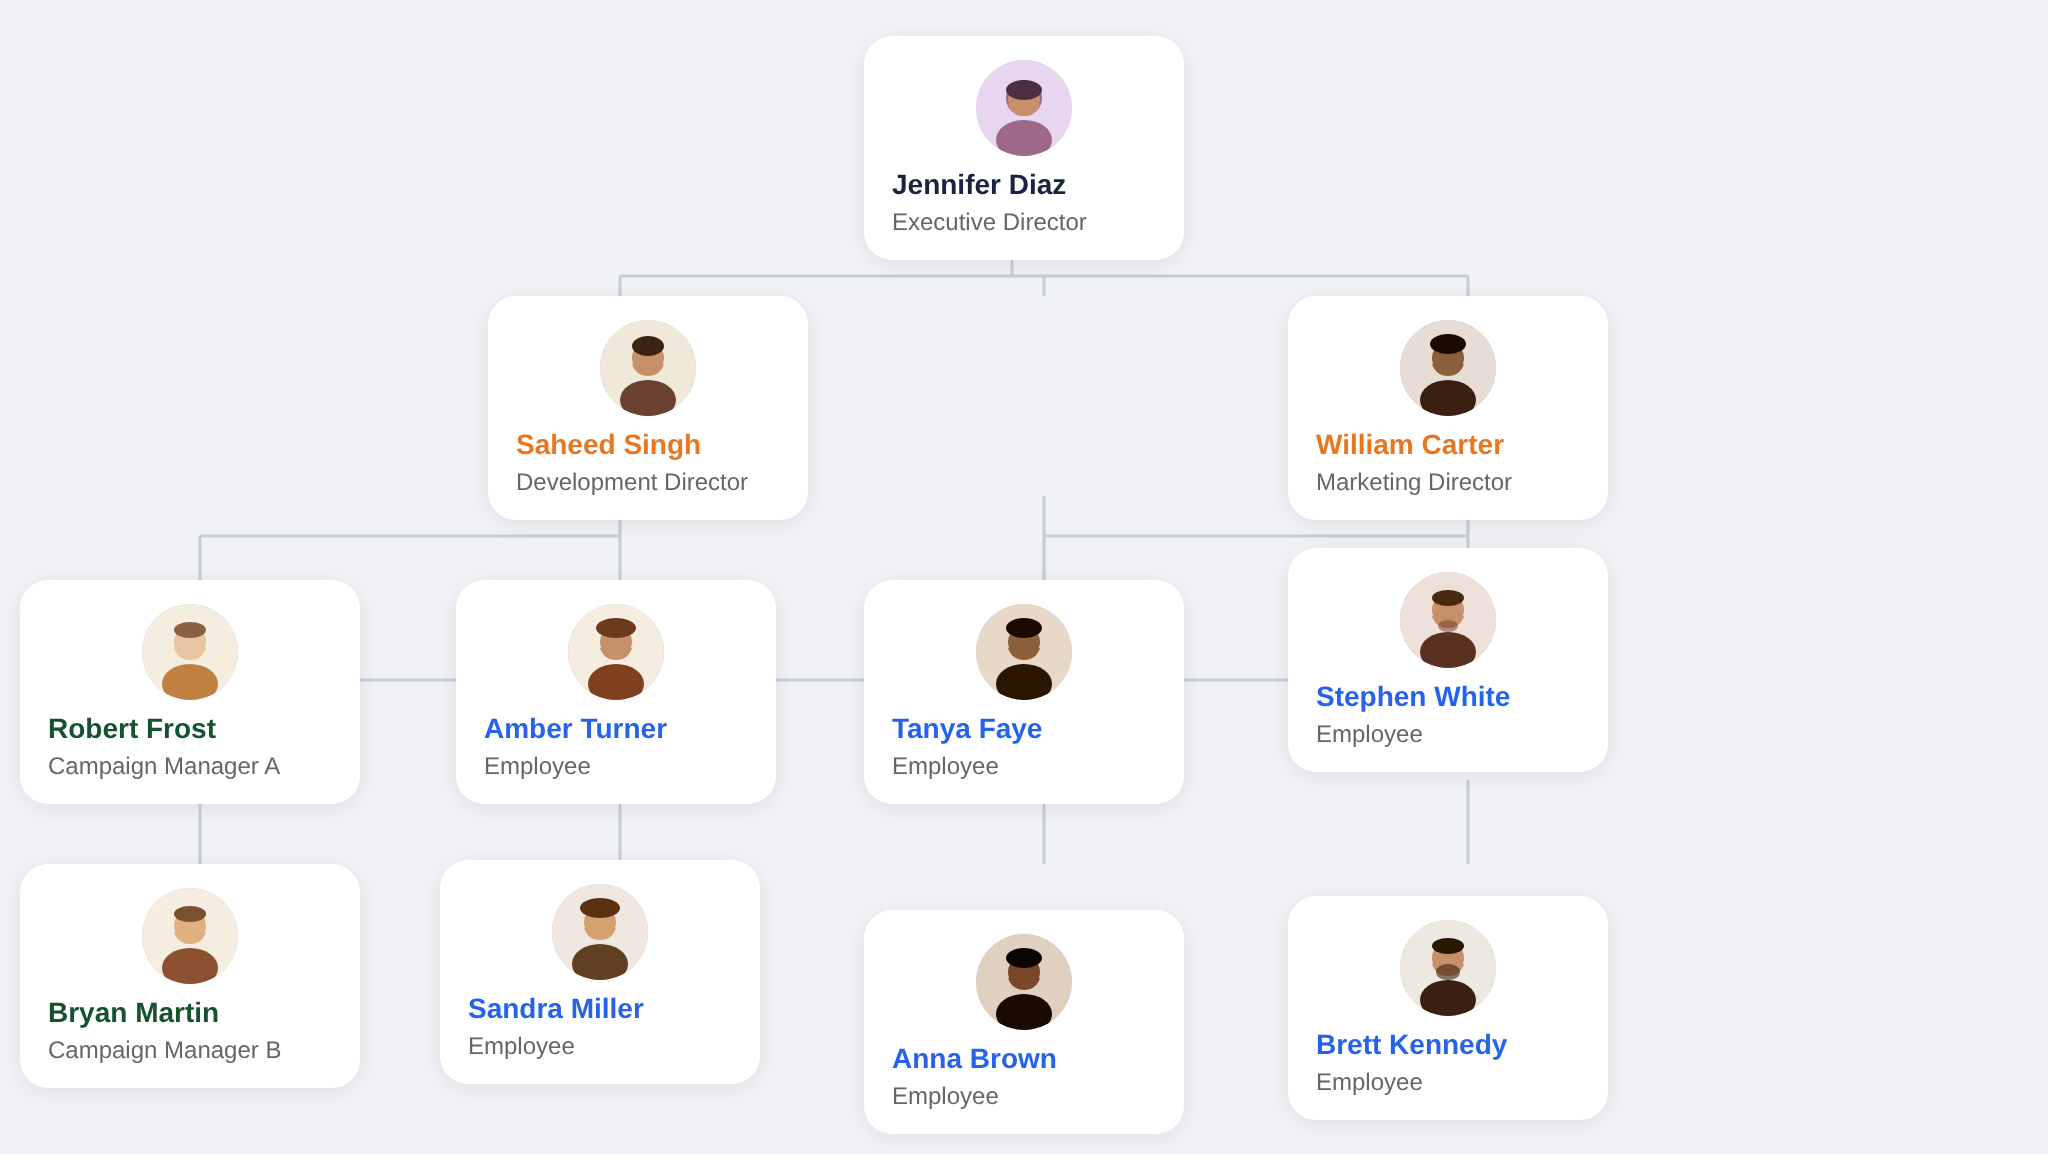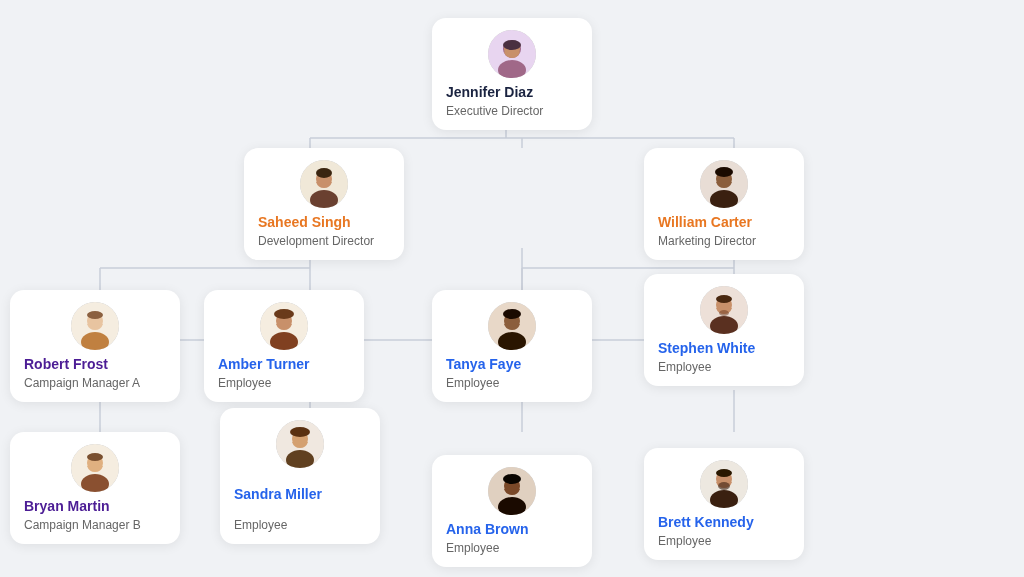--- a/index.html
+++ b/index.html
@@ -59,21 +59,21 @@
       line-height: 1.2;
       margin-bottom: 3px;
     }
     .card .role {
       font-size: 12px;
       color: #666;
       font-weight: 400;
     }
     .name-orange { color: #e87722; }
     .name-blue { color: #2563eb; }
-    .name-red { color: #4c1d95; text-align: right; }
+    .name-red { color: #14532d; text-align: right; }
     .name-dark { color: #1a2340; }
 
     
   </style>
 </head>
 <body>
 
 <div class="org-wrapper">
 
   <svg class="connectors">
@@ -168,21 +168,21 @@
         <circle cx="24" cy="19" r="8" fill="#e8c4a0"></circle>
         <ellipse cx="24" cy="13" rx="8" ry="4" fill="#8b6040"></ellipse>
         <path d="M16 22 Q18 28 24 28 Q30 28 32 22" fill="#e8c4a0"></path>
         <ellipse cx="24" cy="40" rx="14" ry="10" fill="#c08040"></ellipse>
       </svg>
     </div>
     <div class="name name-red">Robert Frost</div>
     <div class="role">Campaign Manager A</div>
   </div>
 
-  <div class="card" style="left:204px; top:290px; width:160px;">
+  <div class="card" style="left:228px; top:290px; width:160px;">
     <div class="avatar">
       <svg viewBox="0 0 48 48" xmlns="http://www.w3.org/2000/svg">
         <circle cx="24" cy="24" r="24" fill="#f5ede0"></circle>
         <circle cx="24" cy="19" r="8" fill="#c8906a"></circle>
         <ellipse cx="24" cy="12" rx="10" ry="5" fill="#6a3a1a"></ellipse>
         <path d="M16 22 Q18 28 24 28 Q30 28 32 22" fill="#c8906a"></path>
         <ellipse cx="24" cy="40" rx="14" ry="10" fill="#804020"></ellipse>
       </svg>
     </div>
     <div class="name name-blue">Amber Turner</div>
@@ -226,21 +226,21 @@
         <circle cx="24" cy="19" r="8" fill="#e0b080"></circle>
         <ellipse cx="24" cy="13" rx="8" ry="4" fill="#7a5030"></ellipse>
         <path d="M16 22 Q18 28 24 28 Q30 28 32 22" fill="#e0b080"></path>
         <ellipse cx="24" cy="40" rx="14" ry="10" fill="#8a5030"></ellipse>
       </svg>
     </div>
     <div class="name name-red">Bryan Martin</div>
     <div class="role">Campaign Manager B</div>
   </div>
 
-  <div class="card" style="left:220px; top:408px; width:160px;gap:12px;">
+  <div class="card" style="left:220px; top:430px; width:160px;">
     <div class="avatar">
       <svg viewBox="0 0 48 48" xmlns="http://www.w3.org/2000/svg">
         <circle cx="24" cy="24" r="24" fill="#f0e8e0"></circle>
         <circle cx="24" cy="19" r="8" fill="#d4a070"></circle>
         <ellipse cx="24" cy="12" rx="10" ry="5" fill="#5a3010"></ellipse>
         <path d="M16 22 Q18 28 24 28 Q30 28 32 22" fill="#d4a070"></path>
         <ellipse cx="24" cy="40" rx="14" ry="10" fill="#604020"></ellipse>
       </svg>
     </div>
     <div class="name name-blue">Sandra Miller</div>

